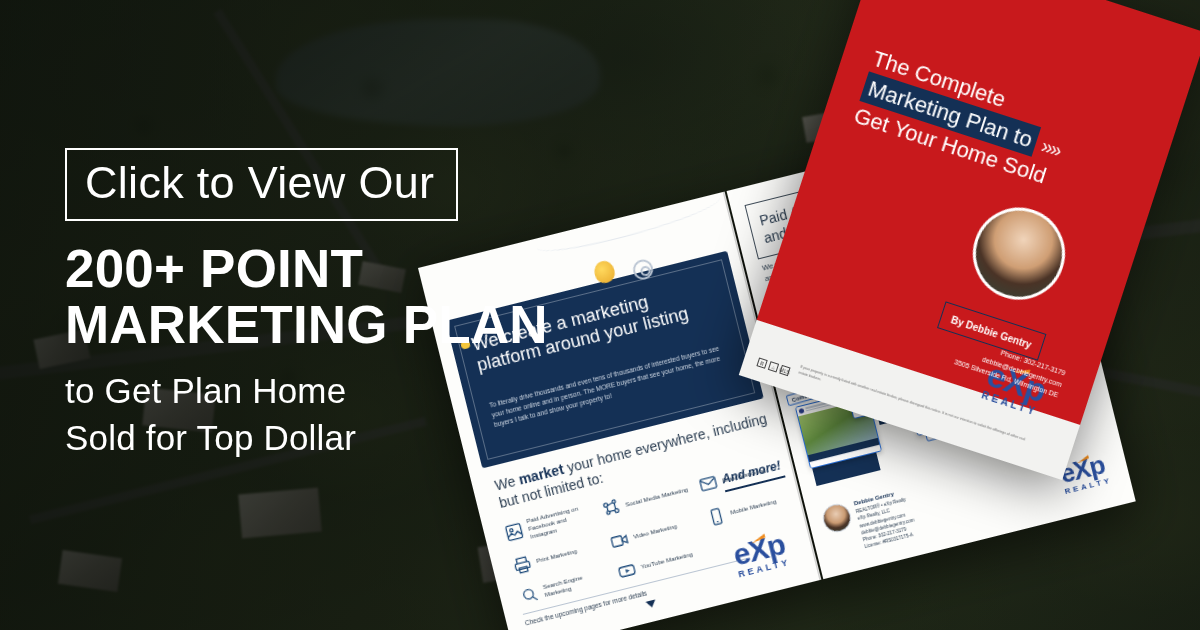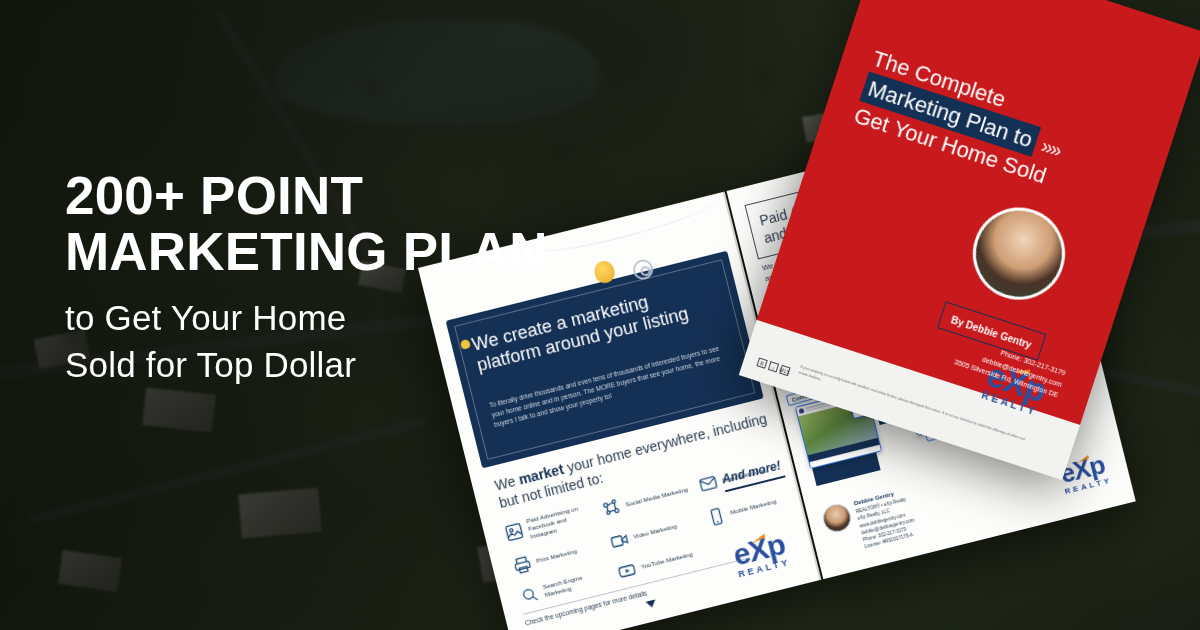--- a/index.html
+++ b/index.html
@@ -241,23 +241,26 @@
     <div class="roof" style="left:67%;top:18%;width:46px;height:26px;transform:rotate(-10deg)"></div>
     <div class="roof" style="left:76%;top:4%;width:58px;height:32px;transform:rotate(5deg)"></div>
     <div class="roof" style="left:88%;top:20%;width:50px;height:28px;transform:rotate(-7deg)"></div>
     <div class="roof" style="left:30%;top:42%;width:44px;height:24px;transform:rotate(11deg)"></div>
     <div class="canopy"></div>
   </div>
   <div class="bg-dark"></div>
   <div class="bg-vign"></div>
 
   <div class="headline">
+    <div class="cta-box">
+      <span>Click to View Our</span>
+    </div>
     <div class="big-line">200+ POINT</div>
     <div class="big-line" style="margin-top:0">MARKETING PLAN</div>
-    <div class="sub-line">to Get Your Home</div>
+    <div class="sub-line">to Get Plan Home</div>
     <div class="sub-line" style="margin-top:2px">Sold for Top Dollar</div>
   </div>
 
   <div class="spread">
 
     <div class="page page-left">
       <div class="wave-top"></div>
       <div class="bulb-big"></div>
       <div class="gear"></div>
 

